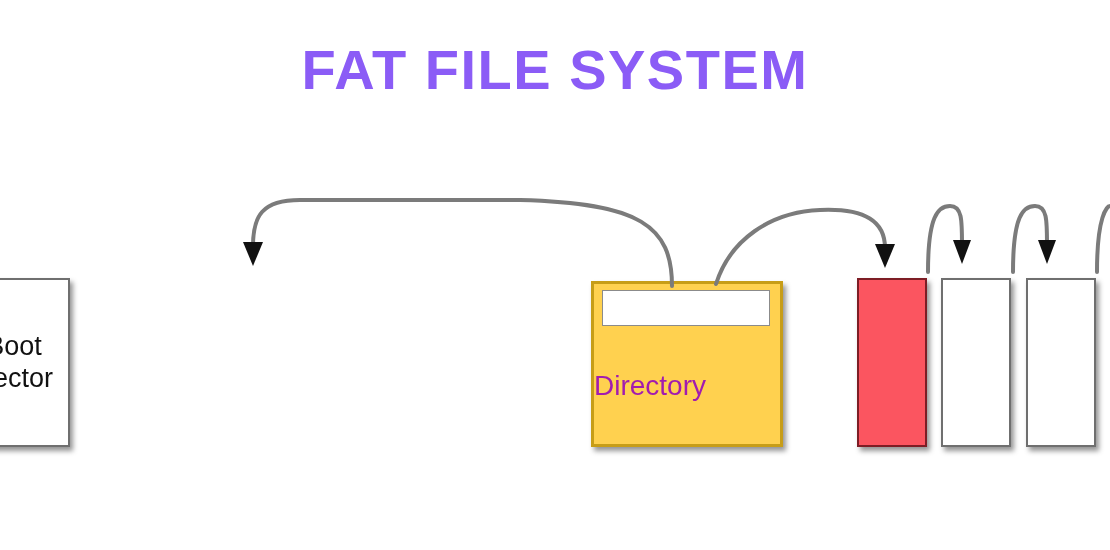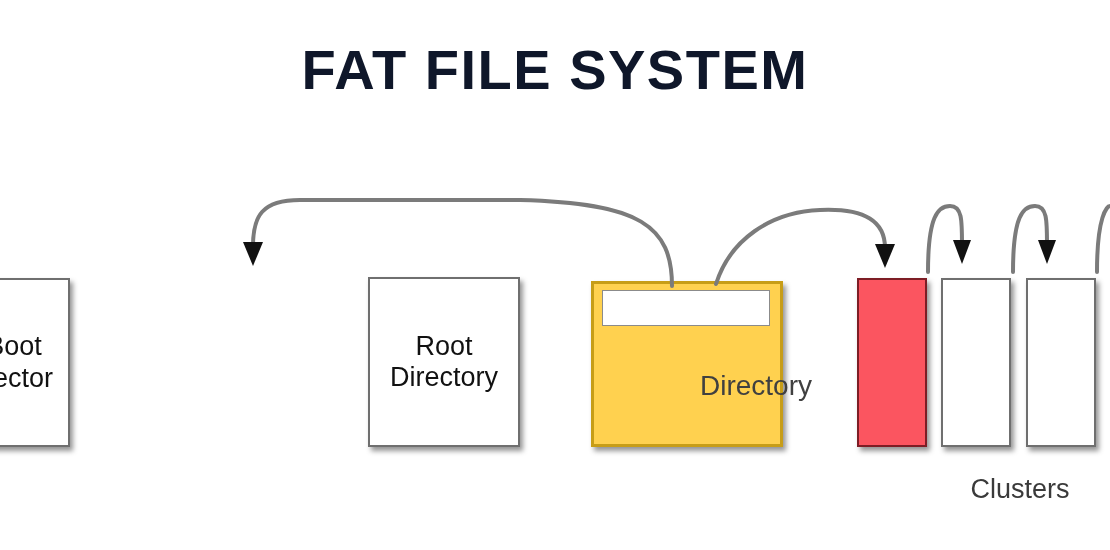--- a/index.html
+++ b/index.html
@@ -28,21 +28,21 @@
   
   #diagram-title {
     position: absolute;
     left: 0;
     top: 42px;
     width: 1110px;
     text-align: center;
     font-size: 56px;
     font-weight: bold;
     letter-spacing: 1.5px;
-    color: #0f172a;
+    color: #8b5cf6;
     font-family: "Liberation Sans", sans-serif;
     line-height: 1;
     white-space: nowrap;
   }
 
   
   .block {
     position: absolute;
     box-sizing: border-box;
     display: flex;
@@ -119,24 +119,23 @@
     height: 36px;
     background: #ffffff;
     border: 1px solid #8b8b8b;
     box-sizing: border-box;
   }
   #directory-label {
     position: absolute;
     left: 0;
     top: 86px;
     width: 100%;
-    text-align: right;
+    text-align: left;
     font-size: 28px;
-    color: #404040;
-    padding-left: 32px;
+    color: #a21caf;
   }
 
   
   .cluster {
     position: absolute;
     top: 278px;
     width: 70px;
     height: 169px;
     box-sizing: border-box;
     box-shadow: 3px 4px 5px rgba(0,0,0,0.42);
@@ -184,34 +183,30 @@
 
 <div id="canvas">
 
   <div id="diagram-title">FAT FILE SYSTEM</div>
 
   <div class="block white-block" id="boot-sector-block">
     <span class="blk-label">Boot Sector</span>
   </div>
 
 
-  <div class="block white-block" id="root-directory-block">
-    <span class="blk-label">Root Directory</span>
-  </div>
 
   <div class="block yellow-block" id="directory-block">
     <div id="directory-inner-rect"></div>
     <div id="directory-label">Directory</div>
   </div>
 
   <div class="cluster red" id="cluster-0"></div>
   <div class="cluster white" id="cluster-1"></div>
   <div class="cluster white" id="cluster-2"></div>
 
-  <div id="clusters-label">Clusters</div>
 
   <svg id="arrow-layer" viewBox="0 0 1110 550" xmlns="http://www.w3.org/2000/svg">
 
     <g>
       <path class="arrow-path" d="M 672 286 C 672 226 640 203 520 200 L 300 200 C 262 200 253 216 253 246"></path>
       <polygon class="arrow-head" points="253,266 243,242 263,242"></polygon>
     </g>
 
     <g>
       <path class="arrow-path" d="M 716 284 C 730 240 770 212 820 210 C 866 208 885 222 885 248"></path>

